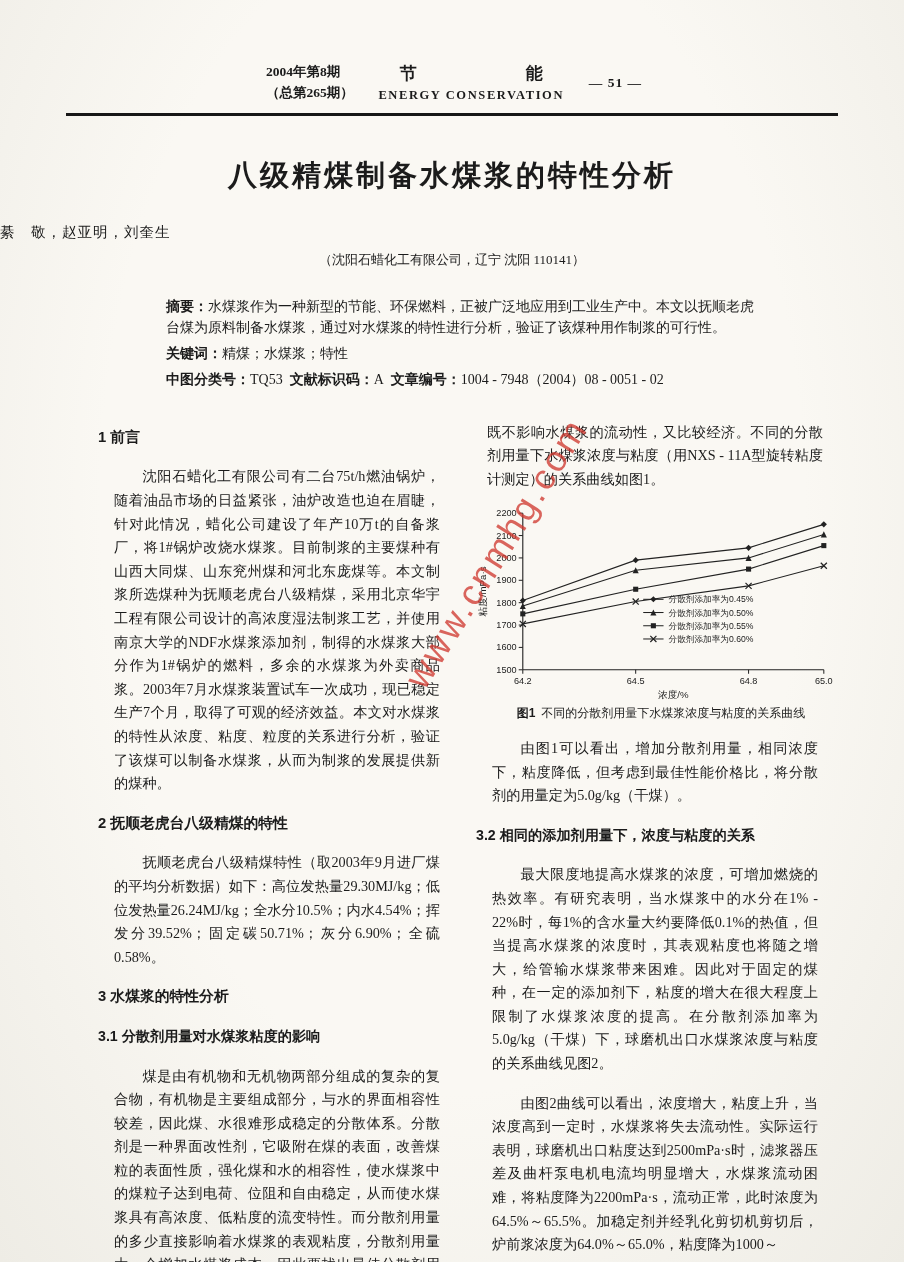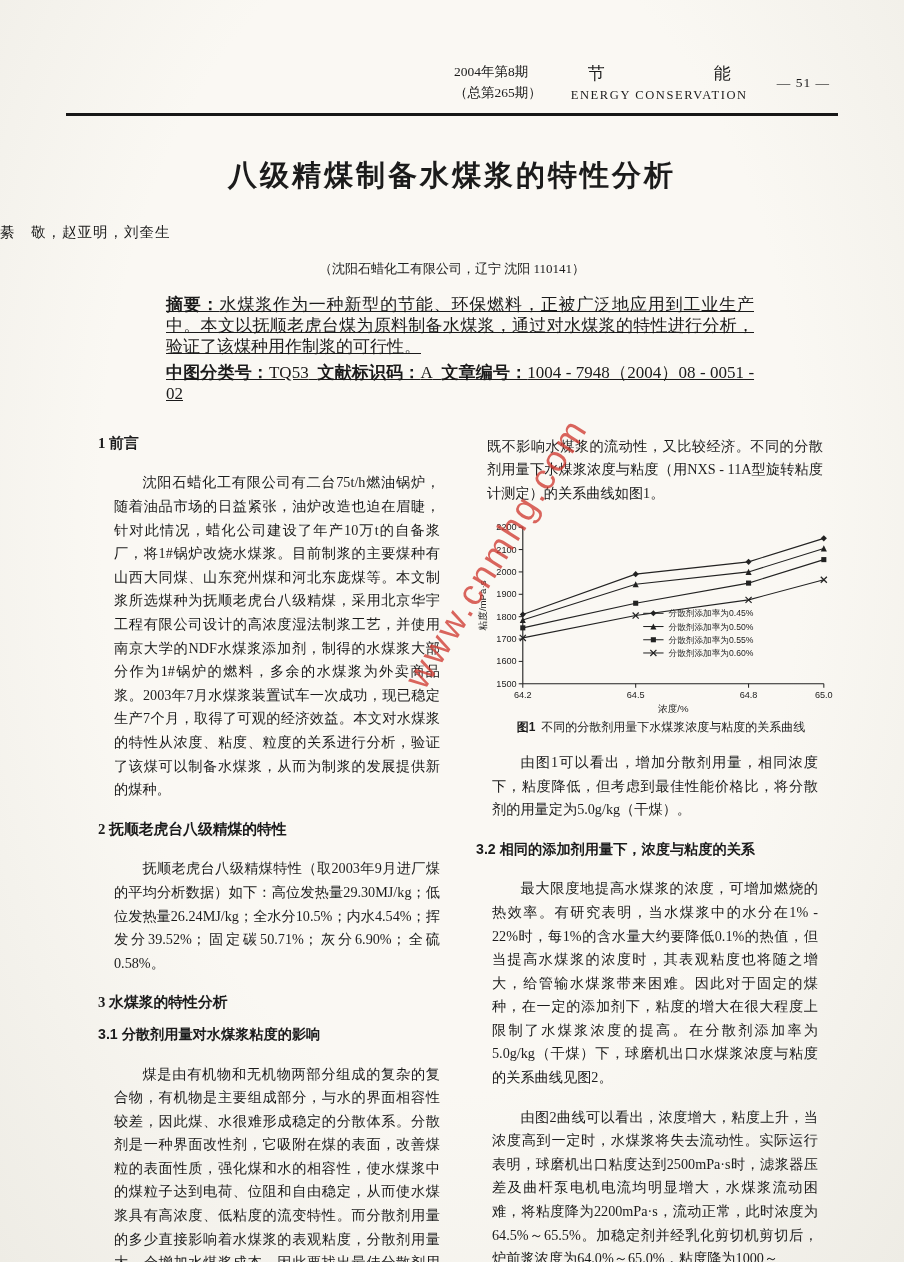--- a/index.html
+++ b/index.html
@@ -1,42 +1,42 @@
 <!DOCTYPE html>
 <html><head>
 <meta charset="utf-8">
 <style>
   html,body{margin:0;padding:0;}
   body{background:#d8d6d2;font-family:"Liberation Serif","DejaVu Serif",serif;}
   .page{position:relative;width:904px;height:1262px;margin:0 auto;overflow:hidden;
         color:#1b1b1b;
         background:radial-gradient(ellipse at 50% 40%, #faf8f3 55%, #eeece5 100%);}
   
-  .hdr{display:flex;justify-content:flex-end;align-items:center;
-       padding:62px 74px 0 78px;}
+  .hdr{display:flex;justify-content:center;align-items:center;
+       padding:62px 74px 0 78px;font-weight:bold;}
   .hdr-left{font-size:13.5px;line-height:1.55;}
   .hdr-center{text-align:center;}
   .jcn{font-size:17px;letter-spacing:46px;padding-left:46px;}
   .jen{font-size:12.5px;letter-spacing:1.6px;margin-top:3px;}
   .hdr-right{font-size:13.5px;letter-spacing:1px;}
   .rule{height:3px;background:#171717;margin:9px 66px 0 66px;}
   
   .title{margin:40px 0 0 0;text-align:center;font-size:29px;font-weight:700;
          letter-spacing:3px;font-family:Liberation Mono, monospace;}
   .authors{margin-top:27px;text-align:left;font-size:14.5px;letter-spacing:1px;}
-  .affil{margin-top:18px;text-align:center;font-size:13px;}
-  .front{margin:16px 150px 0 166px;font-size:17px;line-height:21px;text-align:justify;text-decoration:underline;}
+  .affil{margin-top:9px;text-align:center;font-size:13px;}
+  .front{margin:27px 150px 0 166px;font-size:14px;line-height:21px;text-align:justify;}
   .front .lbl{font-weight:700;font-family:"Liberation Sans","DejaVu Sans",sans-serif;}
   .front p{margin:0 0 5px 0;}
   
   .columns{display:flex;gap:20px;margin-top:20px;padding:0 70px 0 98px;
            font-size:14.2px;line-height:23.6px;text-align:justify;}
   .col{flex:1;min-width:0;}
-  .sec-h{font-weight:700;font-family:Liberation Serif, serif;
-         font-size:14.8px;margin:8px 0;}
+  .sec-h{font-weight:700;font-family:Liberation Sans, sans-serif;
+         font-size:14.8px;margin:16px 0;}
   .sub-h{font-weight:700;font-family:"Liberation Sans","DejaVu Sans",sans-serif;
          font-size:14.2px;margin:2px 0;}
   .para{margin:16px;text-indent:2em;}
   .para-noindent{margin:11px;text-indent:0;}
   
   .figure{margin:8px 0 4px 0;}
   .figure svg{display:block;width:100%;height:auto;font-family:"Liberation Sans","DejaVu Sans",sans-serif;fill:#222;}
   .fig-caption{font-size:12px;line-height:16px;text-align:center;margin-top:3px;
                font-family:"Liberation Sans","DejaVu Sans",sans-serif;}
   .fig-caption .fig-lbl{font-weight:700;margin-right:6px;padding-left:12px;}
@@ -64,20 +64,23 @@
   </div>
   <div class="rule"></div>
 
   <h1 class="title">八级精煤制备水煤浆的特性分析</h1>
   <div class="authors">綦　敬，赵亚明，刘奎生</div>
   <div class="affil">（沈阳石蜡化工有限公司，辽宁 沈阳 110141）</div>
 
   <div class="front">
     <p>
       <span class="lbl">摘要：</span><span>水煤浆作为一种新型的节能、环保燃料，正被广泛地应用到工业生产中。本文以抚顺老虎台煤为原料制备水煤浆，通过对水煤浆的特性进行分析，验证了该煤种用作制浆的可行性。</span>
+    </p>
+    <p>
+      <span class="lbl">关键词：</span><span>精煤；水煤浆；特性</span>
     </p>
     <p>
       <span class="lbl">中图分类号：</span><span>TQ53</span>&nbsp;&nbsp;<span class="lbl">文献标识码：</span><span>A</span>&nbsp;&nbsp;<span class="lbl">文章编号：</span><span>1004 - 7948（2004）08 - 0051 - 02</span>
     </p>
   </div>
 
   <div class="columns">
 
     <div class="col">
       <div class="sec-h">1 前言</div>

